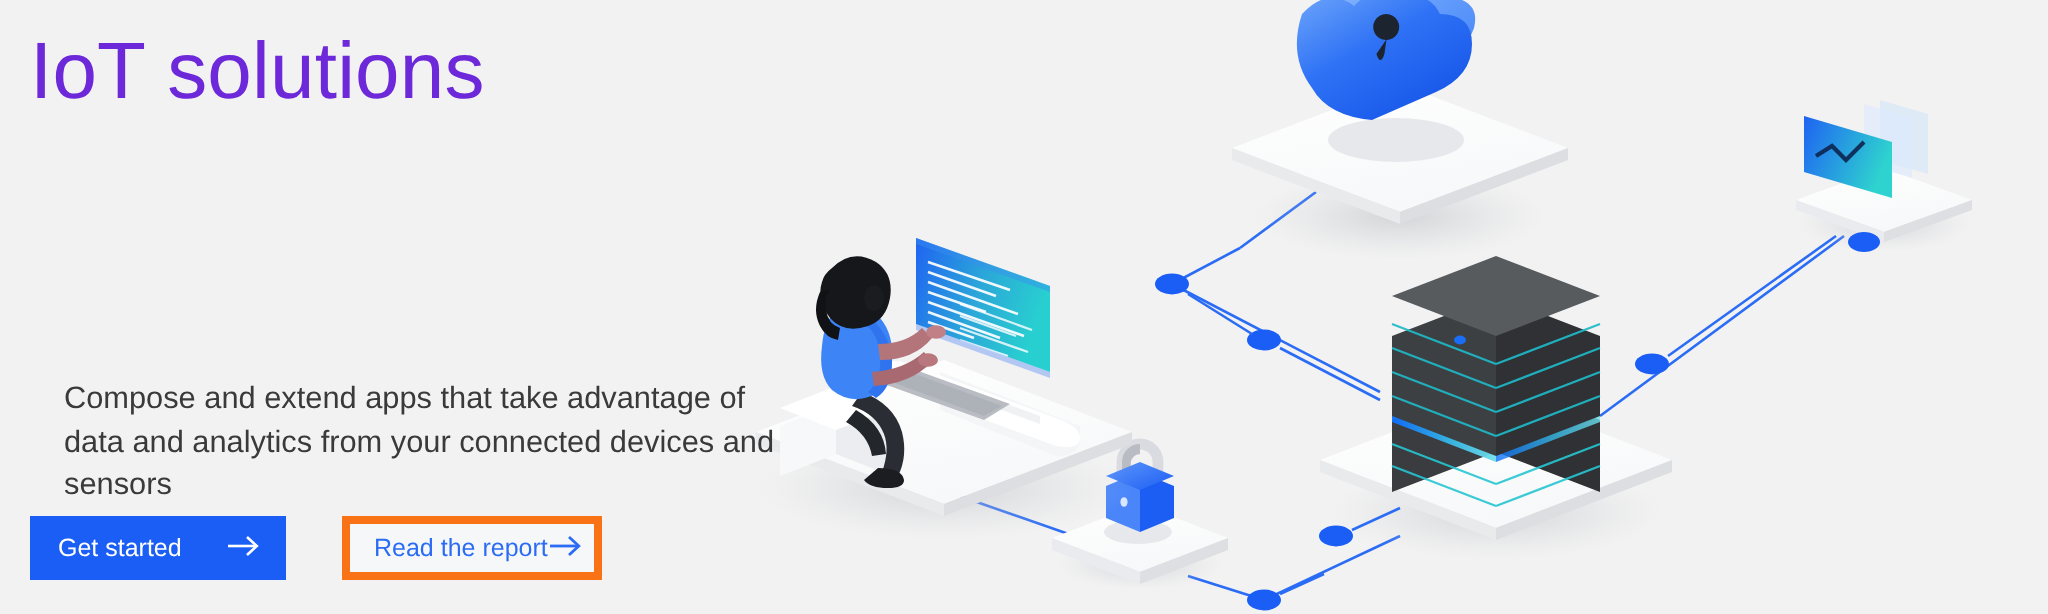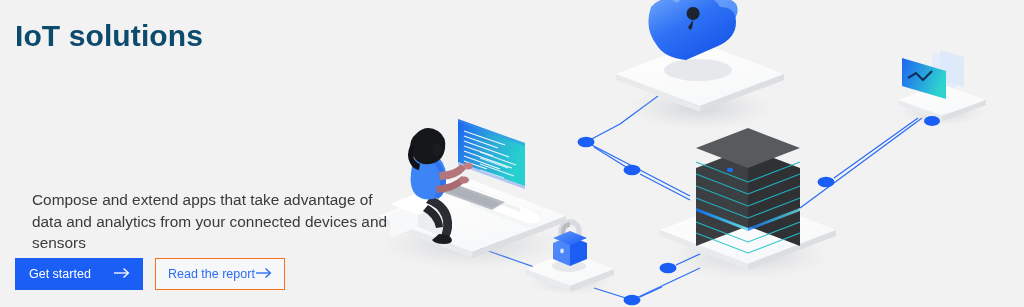--- a/index.html
+++ b/index.html
@@ -25,45 +25,45 @@
   .copy-col {
     position: absolute;
     left: 15px; top: 0;
     width: 380px; height: 307px;
     z-index: 30;
   }
   .hero-title {
     position: absolute;
     left: 0; top: 14px;
     margin: 0;
-    font-size: 30px;
+    font-size: 40px;
     line-height: 44px;
-    font-weight: 700;
+    font-weight: 400;
     letter-spacing: 0.1px;
-    color: #0c4a6e;
+    color: #6d28d9;
     white-space: nowrap;
   }
   .hero-sub {
     position: absolute;
     left: 0; top: 172px;
     width: 356px;
     margin: 17px;
     font-size: 15.4px;
     line-height: 21.5px;
     font-weight: 400;
     color: #3a3a3a;
   }
 
   
   .btn-row {
     position: absolute;
     left: 0; top: 258px;
     display: flex;
     align-items: flex-start;
-    gap: 12px;
+    gap: 28px;
   }
   .btn {
     height: 32px;
     display: inline-flex;
     align-items: center;
     font-size: 12.5px;
     line-height: 1;
     cursor: pointer;
     text-decoration: none;
     white-space: nowrap;
@@ -73,21 +73,21 @@
     background: #1a5ef5;
     color: #ffffff;
     border: none;
     width: 128px;
     padding: 0 12px 0 14px;
     justify-content: space-between;
   }
   .btn-secondary {
     background: #f6f7f9;
     color: #2b6cf5;
-    border: 1px solid #f97316;
+    border: 4px solid #f97316;
     width: 130px;
     padding: 0 11px 0 12px;
     justify-content: space-between;
   }
   .btn .arrow { display: block; flex: none; }
   .btn-label { display: block; }
 
   
   .art {
     position: absolute;

